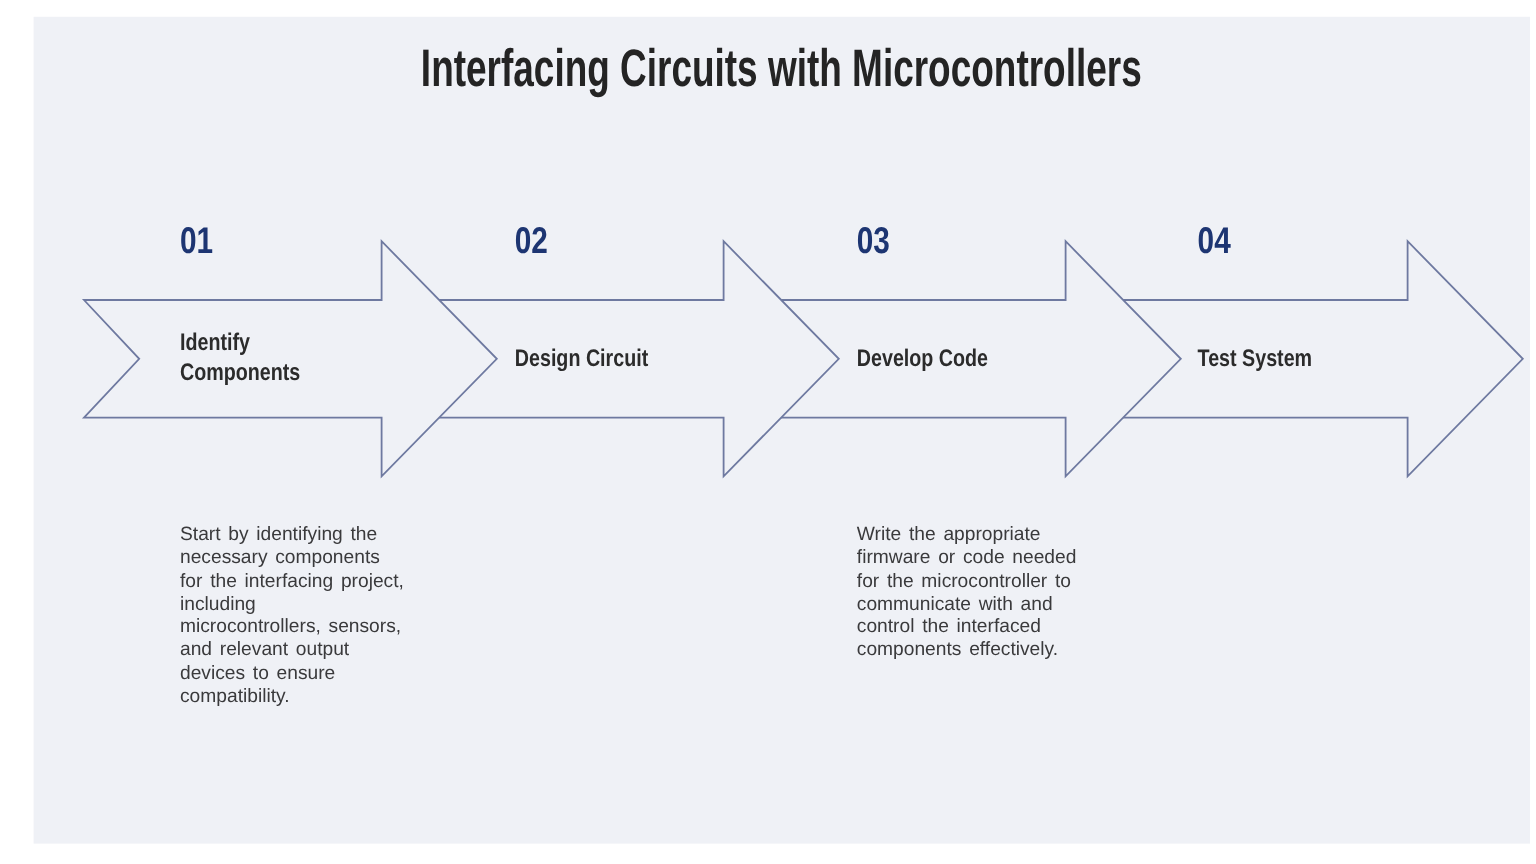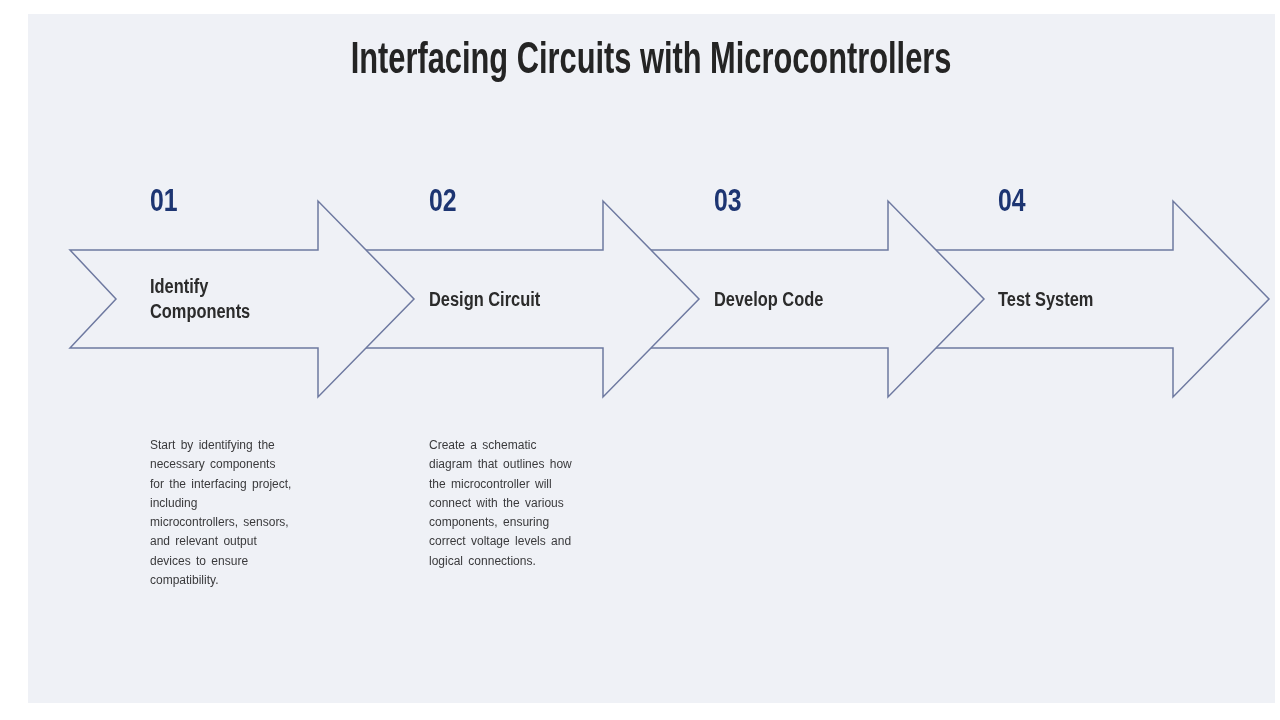--- a/index.html
+++ b/index.html
@@ -66,21 +66,21 @@
     display: flex; align-items: center;
     font-size: 20px; font-weight: bold; line-height: 25px;
     color: var(--step-title, #2b2b2b);
     transform: scaleX(0.82);
     transform-origin: left center;
     white-space: pre-line;
   }
   .step-desc {
     position: absolute; left: 0; top: 422px;
     width: 200px;
-    font-size: 12px; line-height: 19.3px;
+    font-size: 16px; line-height: 19.3px;
     word-spacing: 2px;
     color: var(--description, #3a3a3c);
     white-space: pre-line;
   }
 </style>
 </head>
 <body>
 
 <div class="page">
   <div class="panel">
@@ -106,32 +106,31 @@
 including
 microcontrollers, sensors,
 and relevant output
 devices to ensure
 compatibility.</div>
     </div>
 
     <div class="step col-1">
       <div class="step-number">02</div>
       <div class="step-title">Design Circuit</div>
-      <div class="step-desc">Create a schematic
-diagram that outlines how
-the microcontroller will
-connect with the various
-components, ensuring
-correct voltage levels and
-logical connections.</div>
     </div>
 
     <div class="step col-2">
       <div class="step-number">03</div>
       <div class="step-title">Develop Code</div>
+      <div class="step-desc">Write the appropriate
+firmware or code needed
+for the microcontroller to
+communicate with and
+control the interfaced
+components effectively.</div>
     </div>
 
     <div class="step col-3">
       <div class="step-number">04</div>
       <div class="step-title">Test System</div>
     </div>
 
   </div>
 </div>
 

